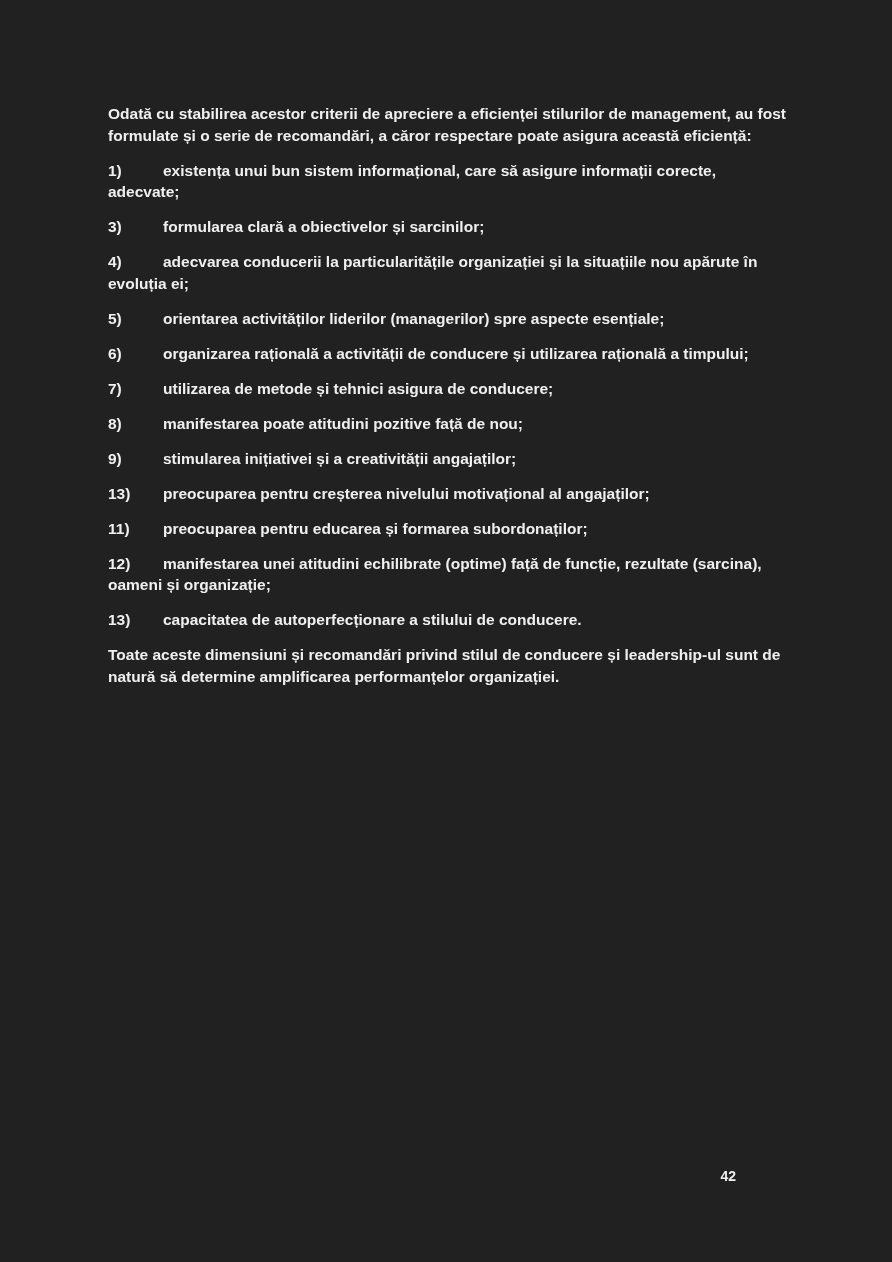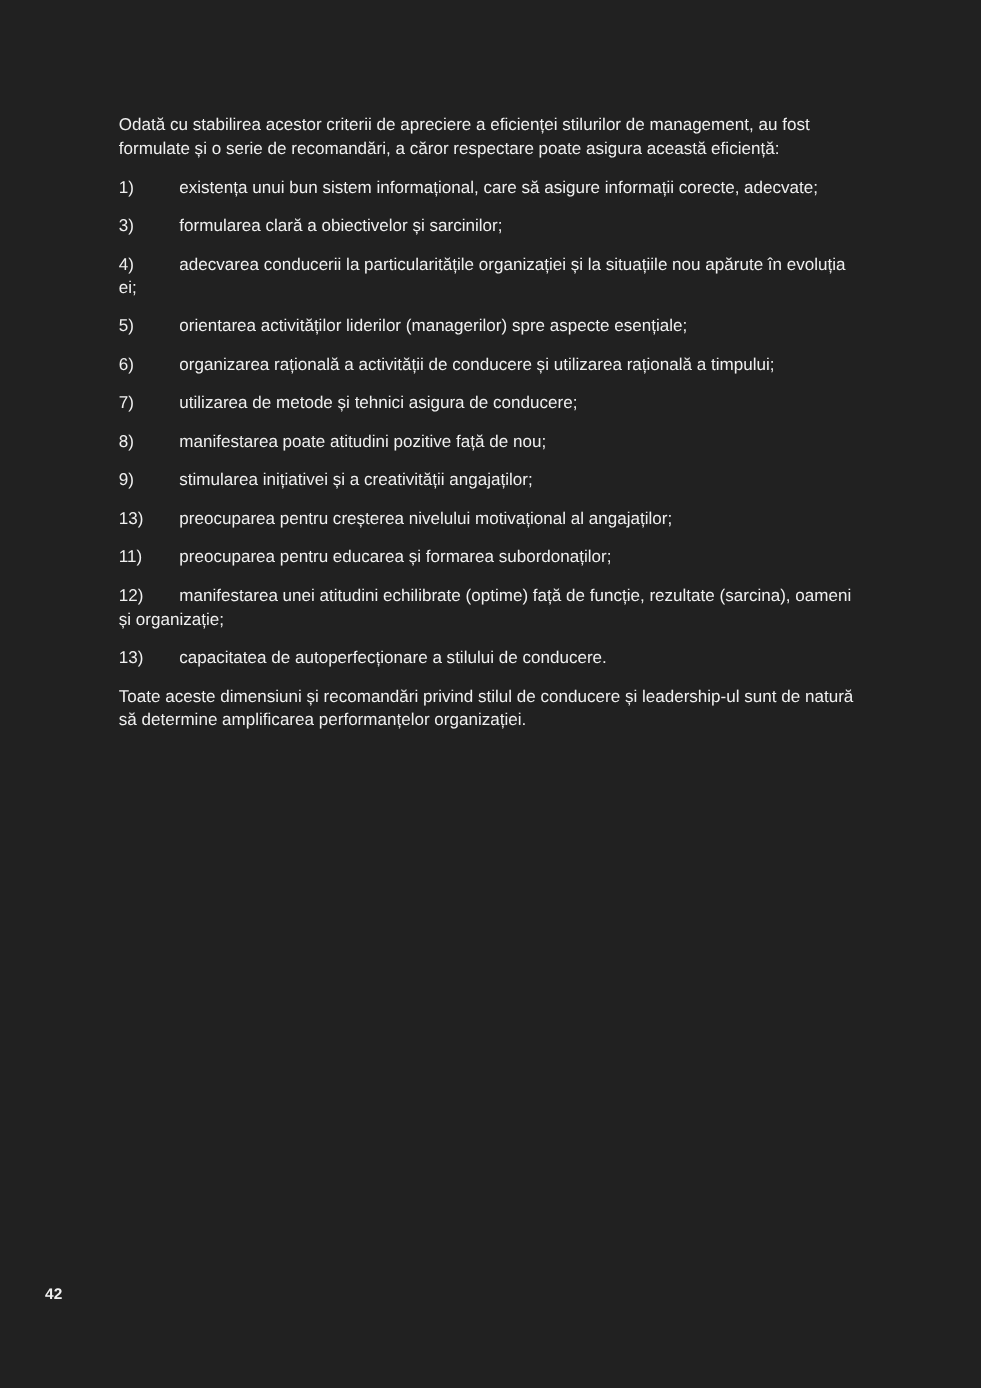--- a/index.html
+++ b/index.html
@@ -19,42 +19,41 @@
     inset: 0;
   }
   .content {
     position: absolute;
     left: 108px;
     top: 103px;
     width: 680px;
     color: #f0f0f0;
     font-size: 15.5px;
     line-height: 21.5px;
-    font-weight: 400;
+    font-weight: 700;
     text-align: left;
   }
   .content p {
     margin: 0 0 13.5px 0;
     padding: 0;
   }
   .item .num {
     display: inline-block;
     width: 55px;
   }
   .page-number {
     position: absolute;
     left: 0;
     top: 1168px;
     width: 736px;
-    text-align: left;
+    text-align: right;
     color: #f0f0f0;
     font-size: 14px;
     font-weight: 700;
     line-height: 16px;
-    padding-left: 41px;
   }
 </style>
 </head>
 <body>
 
 <div class="page">
   <div class="content">
 
     <p>Odată cu stabilirea acestor criterii de apreciere a eficienței stilurilor de management, au fost formulate și o serie de recomandări, a căror respectare poate asigura această eficiență:</p>
 

